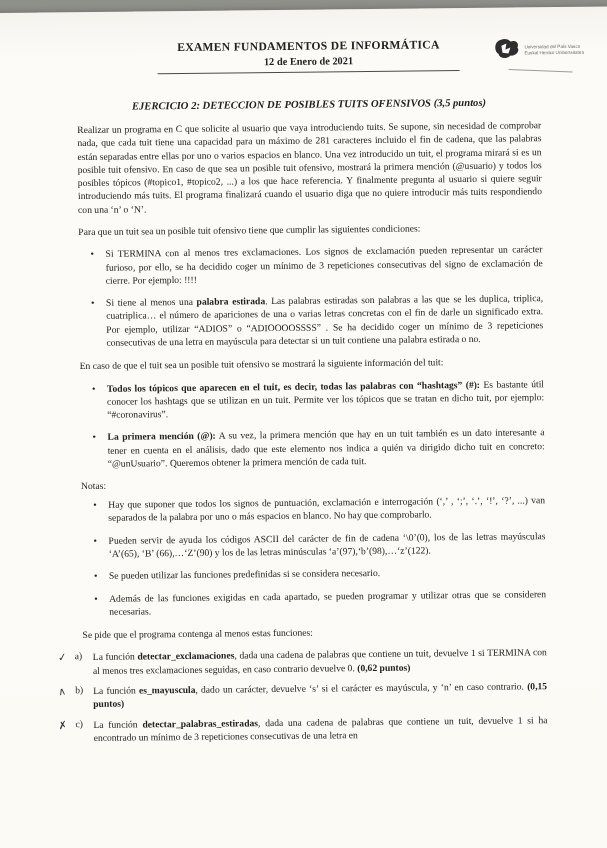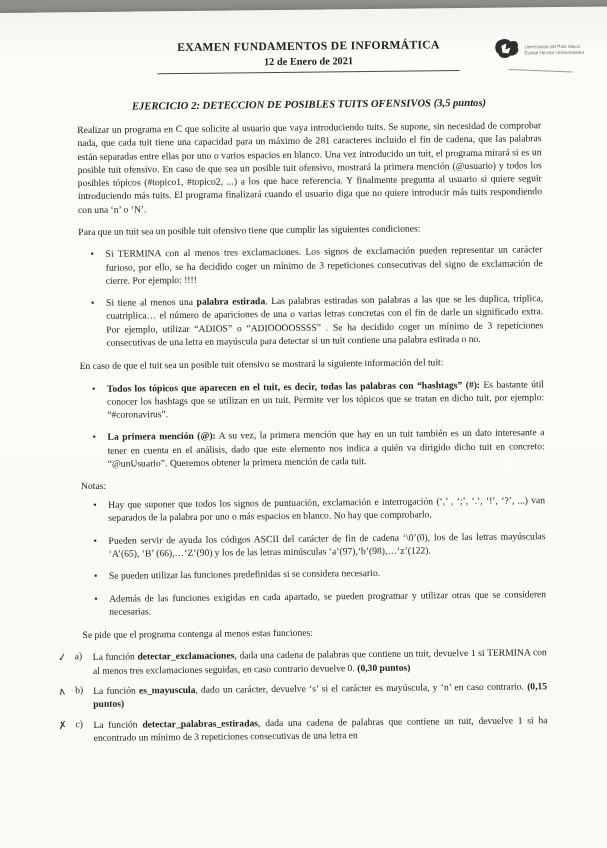--- a/index.html
+++ b/index.html
@@ -107,21 +107,21 @@
       <li><span>Además de las funciones exigidas en cada apartado, se pueden programar y utilizar otras que se consideren necesarias.</span></li>
     </ul>
 
     <p class="para">Se pide que el programa contenga al menos estas funciones:</p>
 
     <div class="fn-list">
 
       <div class="fn-row">
         <span class="pen">✓</span>
         <span class="fn-label">a)</span>
-        <div class="fn-text"><span>La función </span><span class="b">detectar_exclamaciones</span><span>, dada una cadena de palabras que contiene un tuit, devuelve 1 si TERMINA con al menos tres exclamaciones seguidas, en caso contrario devuelve 0. </span><span class="b">(0,30 puntos)</span></div>
+        <div class="fn-text"><span>La función </span><span class="b">detectar_exclamaciones</span><span>, dada una cadena de palabras que contiene un tuit, devuelve 1 si TERMINA con al menos tres exclamaciones seguidas, en caso contrario devuelve 0. </span><span class="b">(0,62 puntos)</span></div>
       </div>
 
       <div class="fn-row">
         <span class="pen">∧</span>
         <span class="fn-label">b)</span>
         <div class="fn-text"><span>La función </span><span class="b">es_mayuscula</span><span>, dado un carácter, devuelve ‘s’ si el carácter es mayúscula, y ‘n’ en caso contrario. </span><span class="b">(0,15 puntos)</span></div>
       </div>
 
       <div class="fn-row">
         <span class="pen">✗</span>

